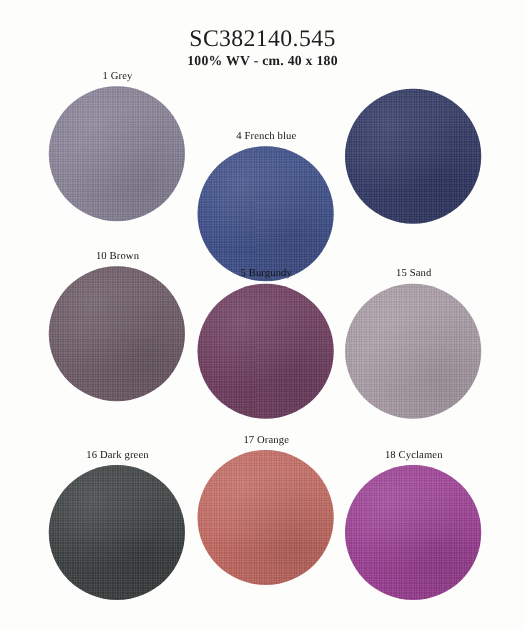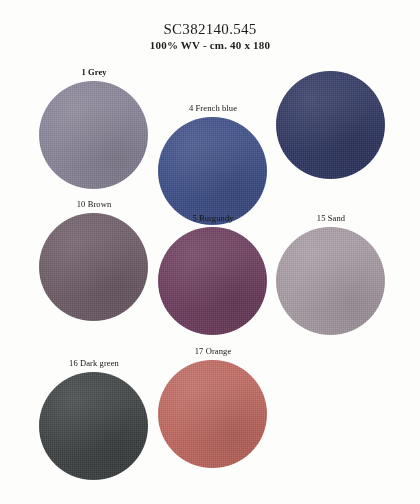--- a/index.html
+++ b/index.html
@@ -28,21 +28,21 @@
   .header {
     position: absolute;
     top: 0;
     left: 0;
     width: 420px;
     text-align: center;
     padding-top: 22px;
   }
   .card-title {
     font-family: "Liberation Serif", serif;
-    font-size: 15px;
+    font-size: 19px;
     letter-spacing: 0.3px;
     color: #1d1d1d;
     line-height: 1.05;
     white-space: nowrap;
   }
   .card-subtitle {
     font-family: "Liberation Serif", serif;
     font-size: 11px;
     font-weight: bold;
     color: #1d1d1d;
@@ -123,21 +123,21 @@
 <body>
 
 <div class="card">
 
   <div class="header">
     <div class="card-title">SC382140.545</div>
     <div class="card-subtitle">100% WV  -  cm. 40 x 180</div>
   </div>
 
   <div class="swatch-grid">
-      <div class="swatch" style="left: 39px; top: 68px; font-weight: bold;">
+      <div class="swatch" style="left: 39px; top: 56px;">
         <div class="swatch-label">1 Grey</div>
         <div class="swatch-disc" style="background-color: rgb(138, 132, 152); margin-top: 2px;"></div>
       </div>
       <div class="swatch" style="left: 158px; top: 104px;">
         <div class="swatch-label">4 French blue</div>
         <div class="swatch-disc" style="background-color: rgb(60, 77, 136); margin-top: 2px;"></div>
       </div>
       <div class="swatch" style="left: 276px; top: 69px;">
         <div class="swatch-disc" style="background-color: rgb(47, 54, 98); margin-top: 2px;"></div>
       </div>
@@ -154,15 +154,19 @@
         <div class="swatch-disc" style="background-color: rgb(169, 156, 165); margin-top: 2px;"></div>
       </div>
       <div class="swatch" style="left: 39px; top: 359px;">
         <div class="swatch-label">16 Dark green</div>
         <div class="swatch-disc" style="background-color: rgb(61, 65, 65); margin-top: 2px;"></div>
       </div>
       <div class="swatch" style="left: 158px; top: 347px;">
         <div class="swatch-label">17 Orange</div>
         <div class="swatch-disc" style="background-color: rgb(193, 104, 95); margin-top: 2px;"></div>
       </div>
+      <div class="swatch" style="left: 276px; top: 359px;">
+        <div class="swatch-label">18 Cyclamen</div>
+        <div class="swatch-disc" style="background-color: rgb(155, 62, 147); margin-top: 2px;"></div>
+      </div>
     </div>
 
 </div>
 
 </body></html>

